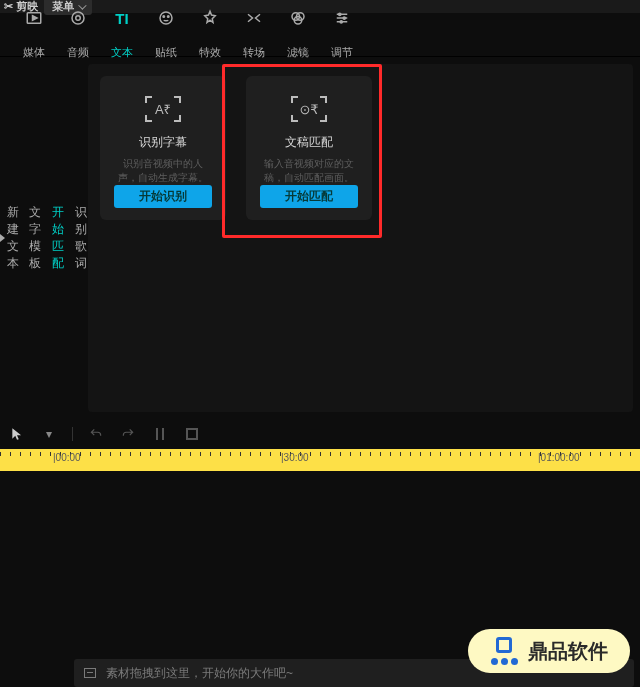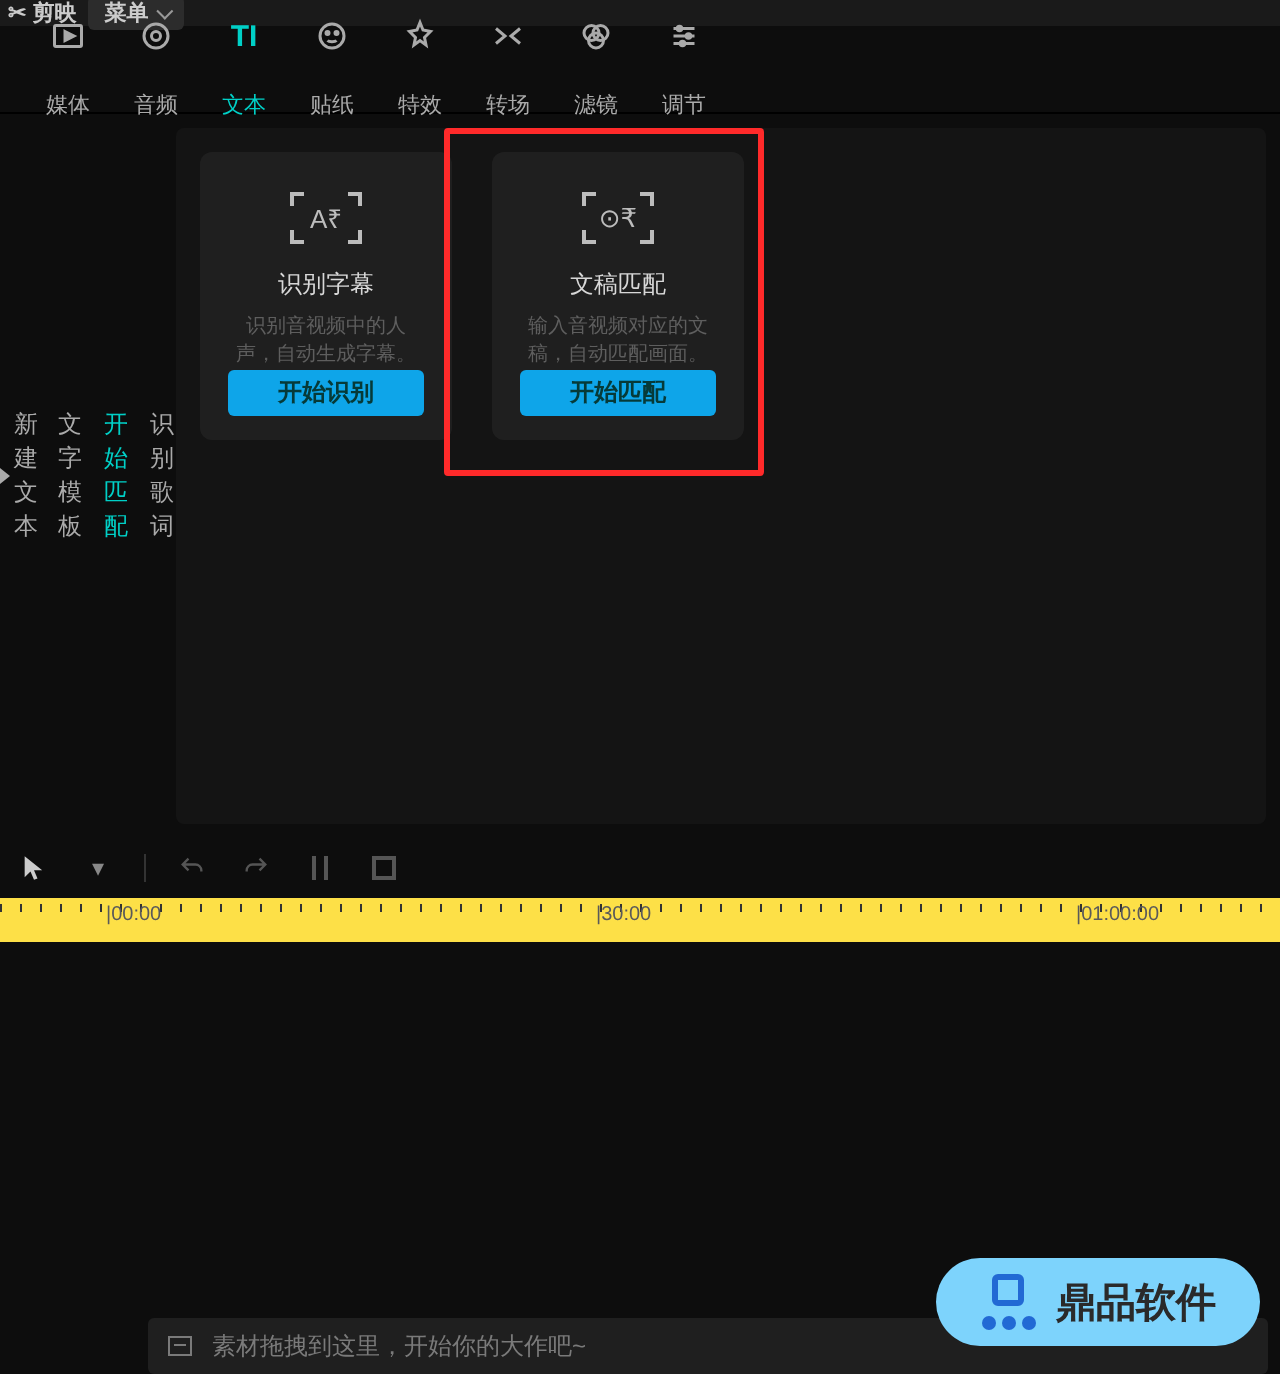--- a/index.html
+++ b/index.html
@@ -261,21 +261,21 @@
       display:block;
       width: 60%;
       height: 1px;
       background:#7a7a7a;
       margin: 3px auto 0;
     }
     .watermark {
       position: absolute;
       bottom: 14px;
       right: 10px;
-      background: #7dd3fc;
+      background: #fef9c3;
       color: #2a2a2a;
       padding: 8px 22px;
       border-radius: 22px;
       font-size: 20px;
       font-weight: 700;
       display: flex;
       align-items: center;
       gap: 10px;
     }
     .wm-logo {
@@ -467,21 +467,21 @@
   <span class="tl-tool">
     <svg width="12" height="12" viewBox="0 0 12 12" fill="none" stroke="#555" stroke-width="2">
         <rect x="1" y="1" width="10" height="10"></rect>
       </svg>
   </span>
 </div>
 
 <div class="ruler">
   <div class="small-ticks"></div>
   <div class="tick" style="left:53px"><span>|00:00</span></div>
-  <div class="tick" style="left:298px"><span>|30:00</span></div>
+  <div class="tick" style="left:281px"><span>|30:00</span></div>
   <div class="tick" style="left:538px"><span>|01:00:00</span></div>
 </div>
 
 <div class="timeline-area">
   <div class="tracks">
     <div class="track-row">
       <span class="track-icon"></span>
       <span>素材拖拽到这里，开始你的大作吧~</span>
     </div>
   </div>

